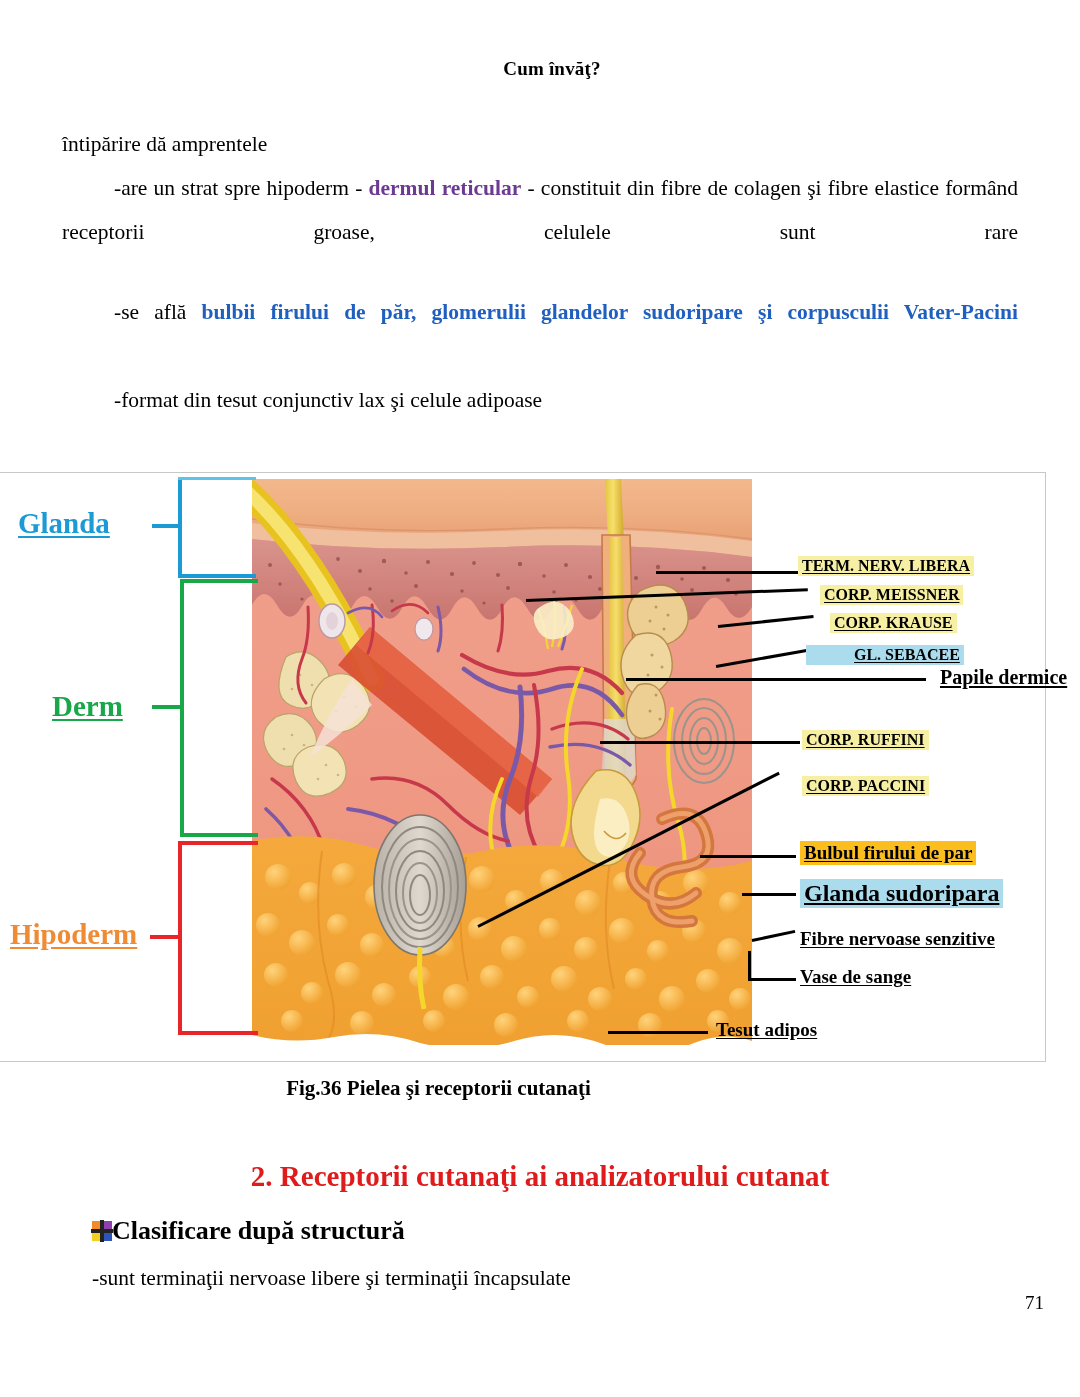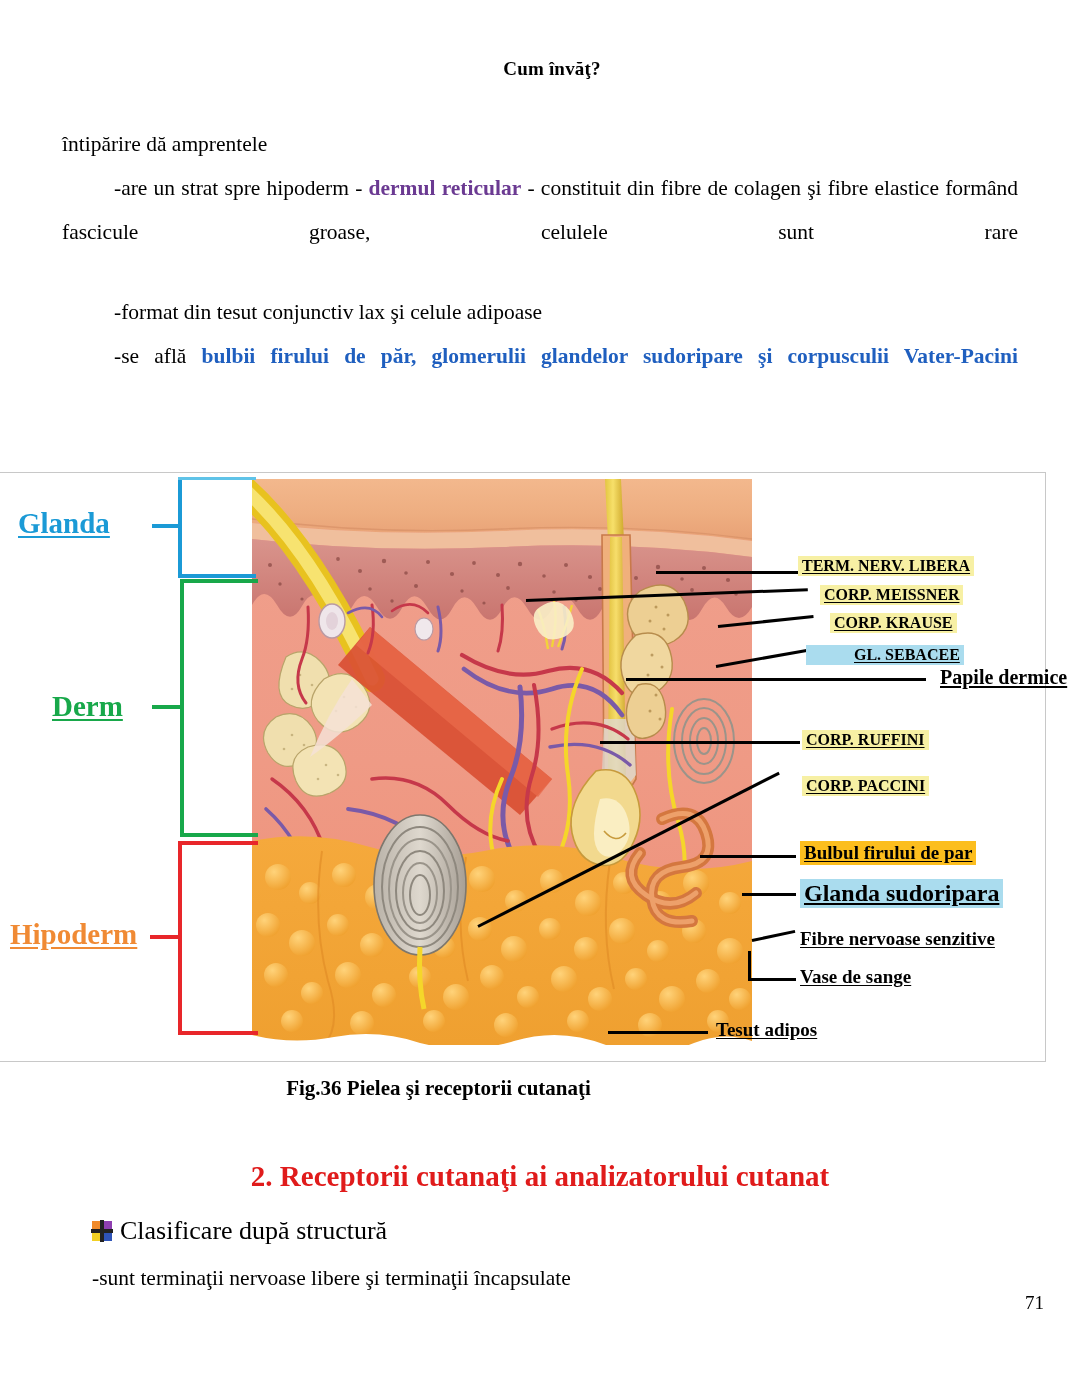--- a/index.html
+++ b/index.html
@@ -140,25 +140,24 @@
     width: 1080px;
     text-align: center;
     color: #e01b1b;
     font-weight: bold;
     font-size: 29px;
   }
   .sub-head {
     position: absolute;
     top: 1216px;
     left: 92px;
-    font-weight: normal;
+    font-weight: bold;
     font-size: 26px;
     display: flex;
     align-items: center;
-    gap: 8px;
   }
   .bullet-pinwheel {
     position: relative;
     width: 20px;
     height: 20px;
     flex: none;
     display: inline-block;
   }
   .bullet-pinwheel i {
     position: absolute;
@@ -195,26 +194,26 @@
     font-size: 19px;
   }
 </style>
 </head>
 <body>
 
 <div class="page-header">Cum învăţ?</div>
 
 <div class="textblock" id="tb-1">
   <p class="para">întipărire dă amprentele</p>
-  <p class="para indent just just-last"><span>-are un strat spre hipoderm - </span><span class="kw-purple">dermul reticular</span><span> - constituit din fibre de colagen şi fibre elastice formând fascicule groase, celulele sunt rare</span></p>
+  <p class="para indent just just-last"><span>-are un strat spre hipoderm - </span><span class="kw-purple">dermul reticular</span><span> - constituit din fibre de colagen şi fibre elastice formând receptorii groase, celulele sunt rare</span></p>
 </div>
 
 <div class="textblock" id="tb-2">
+  <p class="para indent just just-last"><span>-se află </span><span class="kw-blue">bulbii firului de păr, glomerulii glandelor sudoripare şi corpusculii Vater-Pacini</span></p>
   <p class="para indent">-format din tesut conjunctiv lax şi celule adipoase</p>
-  <p class="para indent just just-last"><span>-se află </span><span class="kw-blue">bulbii firului de păr, glomerulii glandelor sudoripare şi corpusculii Vater-Pacini</span></p>
 </div>
 
 <div class="figure">
 
   <div class="illus">
     <svg width="500" height="566" viewBox="0 0 500 566" xmlns="http://www.w3.org/2000/svg">
       <defs>
         <linearGradient id="gSurface" x1="0" y1="0" x2="0" y2="1">
           <stop offset="0%" stop-color="#f3b88d"></stop>
           <stop offset="55%" stop-color="#eeae81"></stop>

